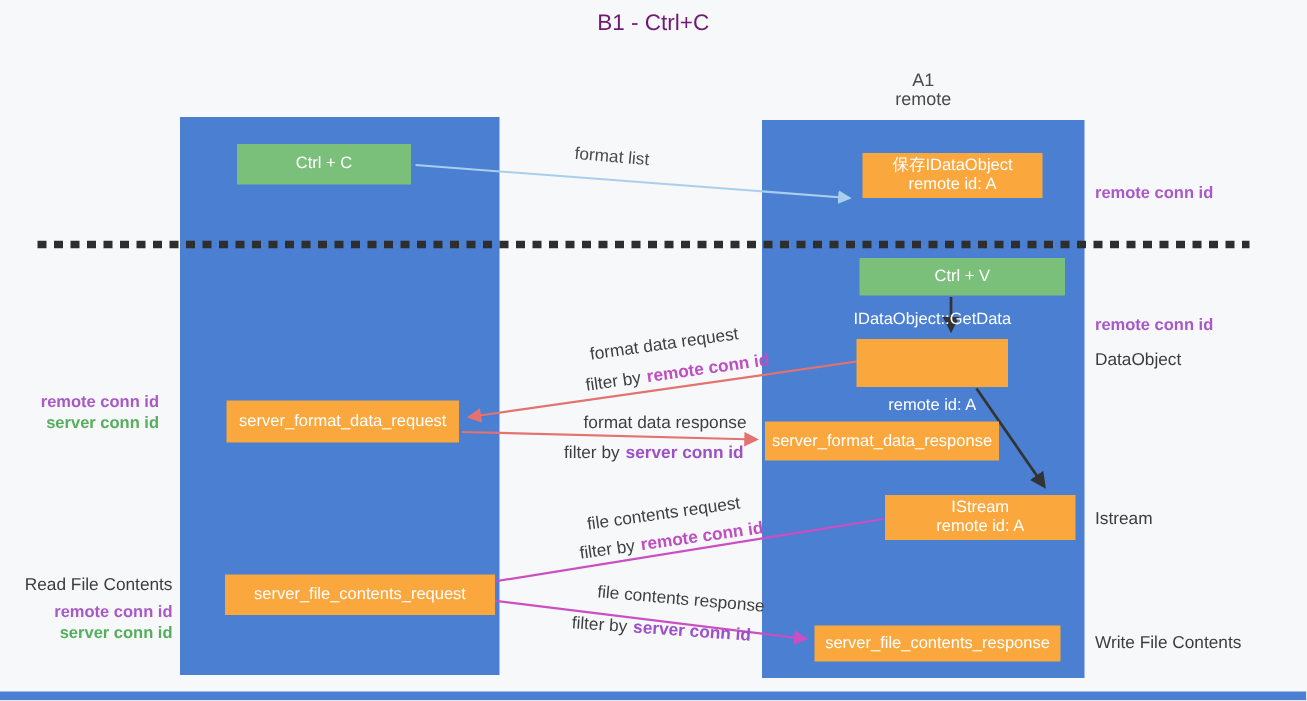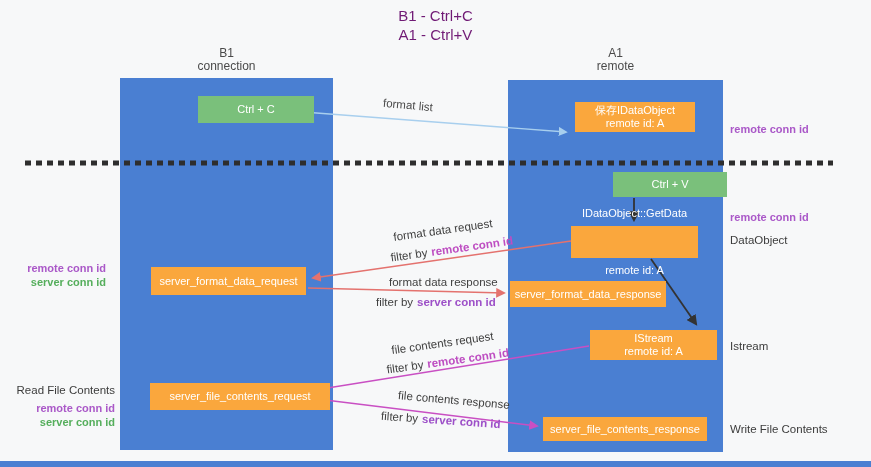--- a/index.html
+++ b/index.html
@@ -21,26 +21,26 @@
   .lane.left{left:120px;top:78px;width:213px;height:372px;}
   .lane.right{left:508px;top:80px;width:215px;height:372px;}
   .bottom-strip{left:0;top:461px;width:871px;height:6px;background:#4a7fd2;z-index:1;}
   
   .arrows{left:0;top:0;z-index:2;}
   
   .node{
     display:flex;flex-direction:column;align-items:center;justify-content:center;
     color:#fff;font-size:11px;line-height:13px;text-align:center;z-index:3;
   }
-  .node.green{background:#7ac07b;margin-left:40px;}
+  .node.green{background:#7ac07b;}
   .node.orange{background:#faa73d;}
   .n-ctrl-c{left:158px;top:96px;width:116px;height:27px;}
   .n-save{left:575px;top:102px;width:120px;height:30px;}
-  .n-ctrl-v{left:573px;top:172px;width:114px;height:25px;}
-  .n-getdata{left:571px;top:226px;width:127px;height:32px;gap:44px;}
+  .n-ctrl-v{left:573px;top:172px;width:137px;height:25px;}
+  .n-getdata{left:571px;top:226px;width:101px;height:32px;gap:44px;}
   .n-freq{left:151px;top:267px;width:155px;height:28px;}
   .n-fresp{left:510px;top:281px;width:156px;height:26px;}
   .n-istream{left:590px;top:330px;width:127px;height:30px;}
   .n-filereq{left:150px;top:383px;width:180px;height:27px;}
   .n-fileresp{left:543px;top:417px;width:164px;height:24px;}
   
   .side{font-size:11px;z-index:4;white-space:nowrap;}
   .purple{color:#aa58c8;font-weight:bold;}
   .greenlbl{color:#55ae5c;font-weight:bold;}
   .blacklbl{color:#3c3c3c;font-size:11.5px;font-weight:normal;}
@@ -66,27 +66,22 @@
   .e-fcresp1{left:398px;top:394px;transform:rotate(5deg);}
   .e-fcresp2{left:381px;top:414px;transform:rotate(4deg);}
 </style>
 </head>
 <body>
 
 <div class="stage">
 
   <div class="abs title">
     <div>B1 - Ctrl+C</div>
-    <div>A1 - Ctrl+V</div>
   </div>
 
-  <div class="abs lane-header left">
-    <div>B1</div>
-    <div>connection</div>
-  </div>
   <div class="abs lane-header right">
     <div>A1</div>
     <div>remote</div>
   </div>
 
   <div class="abs lane left"></div>
   <div class="abs lane right"></div>
   <div class="abs bottom-strip"></div>
 
   <svg class="abs arrows" width="871" height="467" viewBox="0 0 871 467" xmlns="http://www.w3.org/2000/svg">

